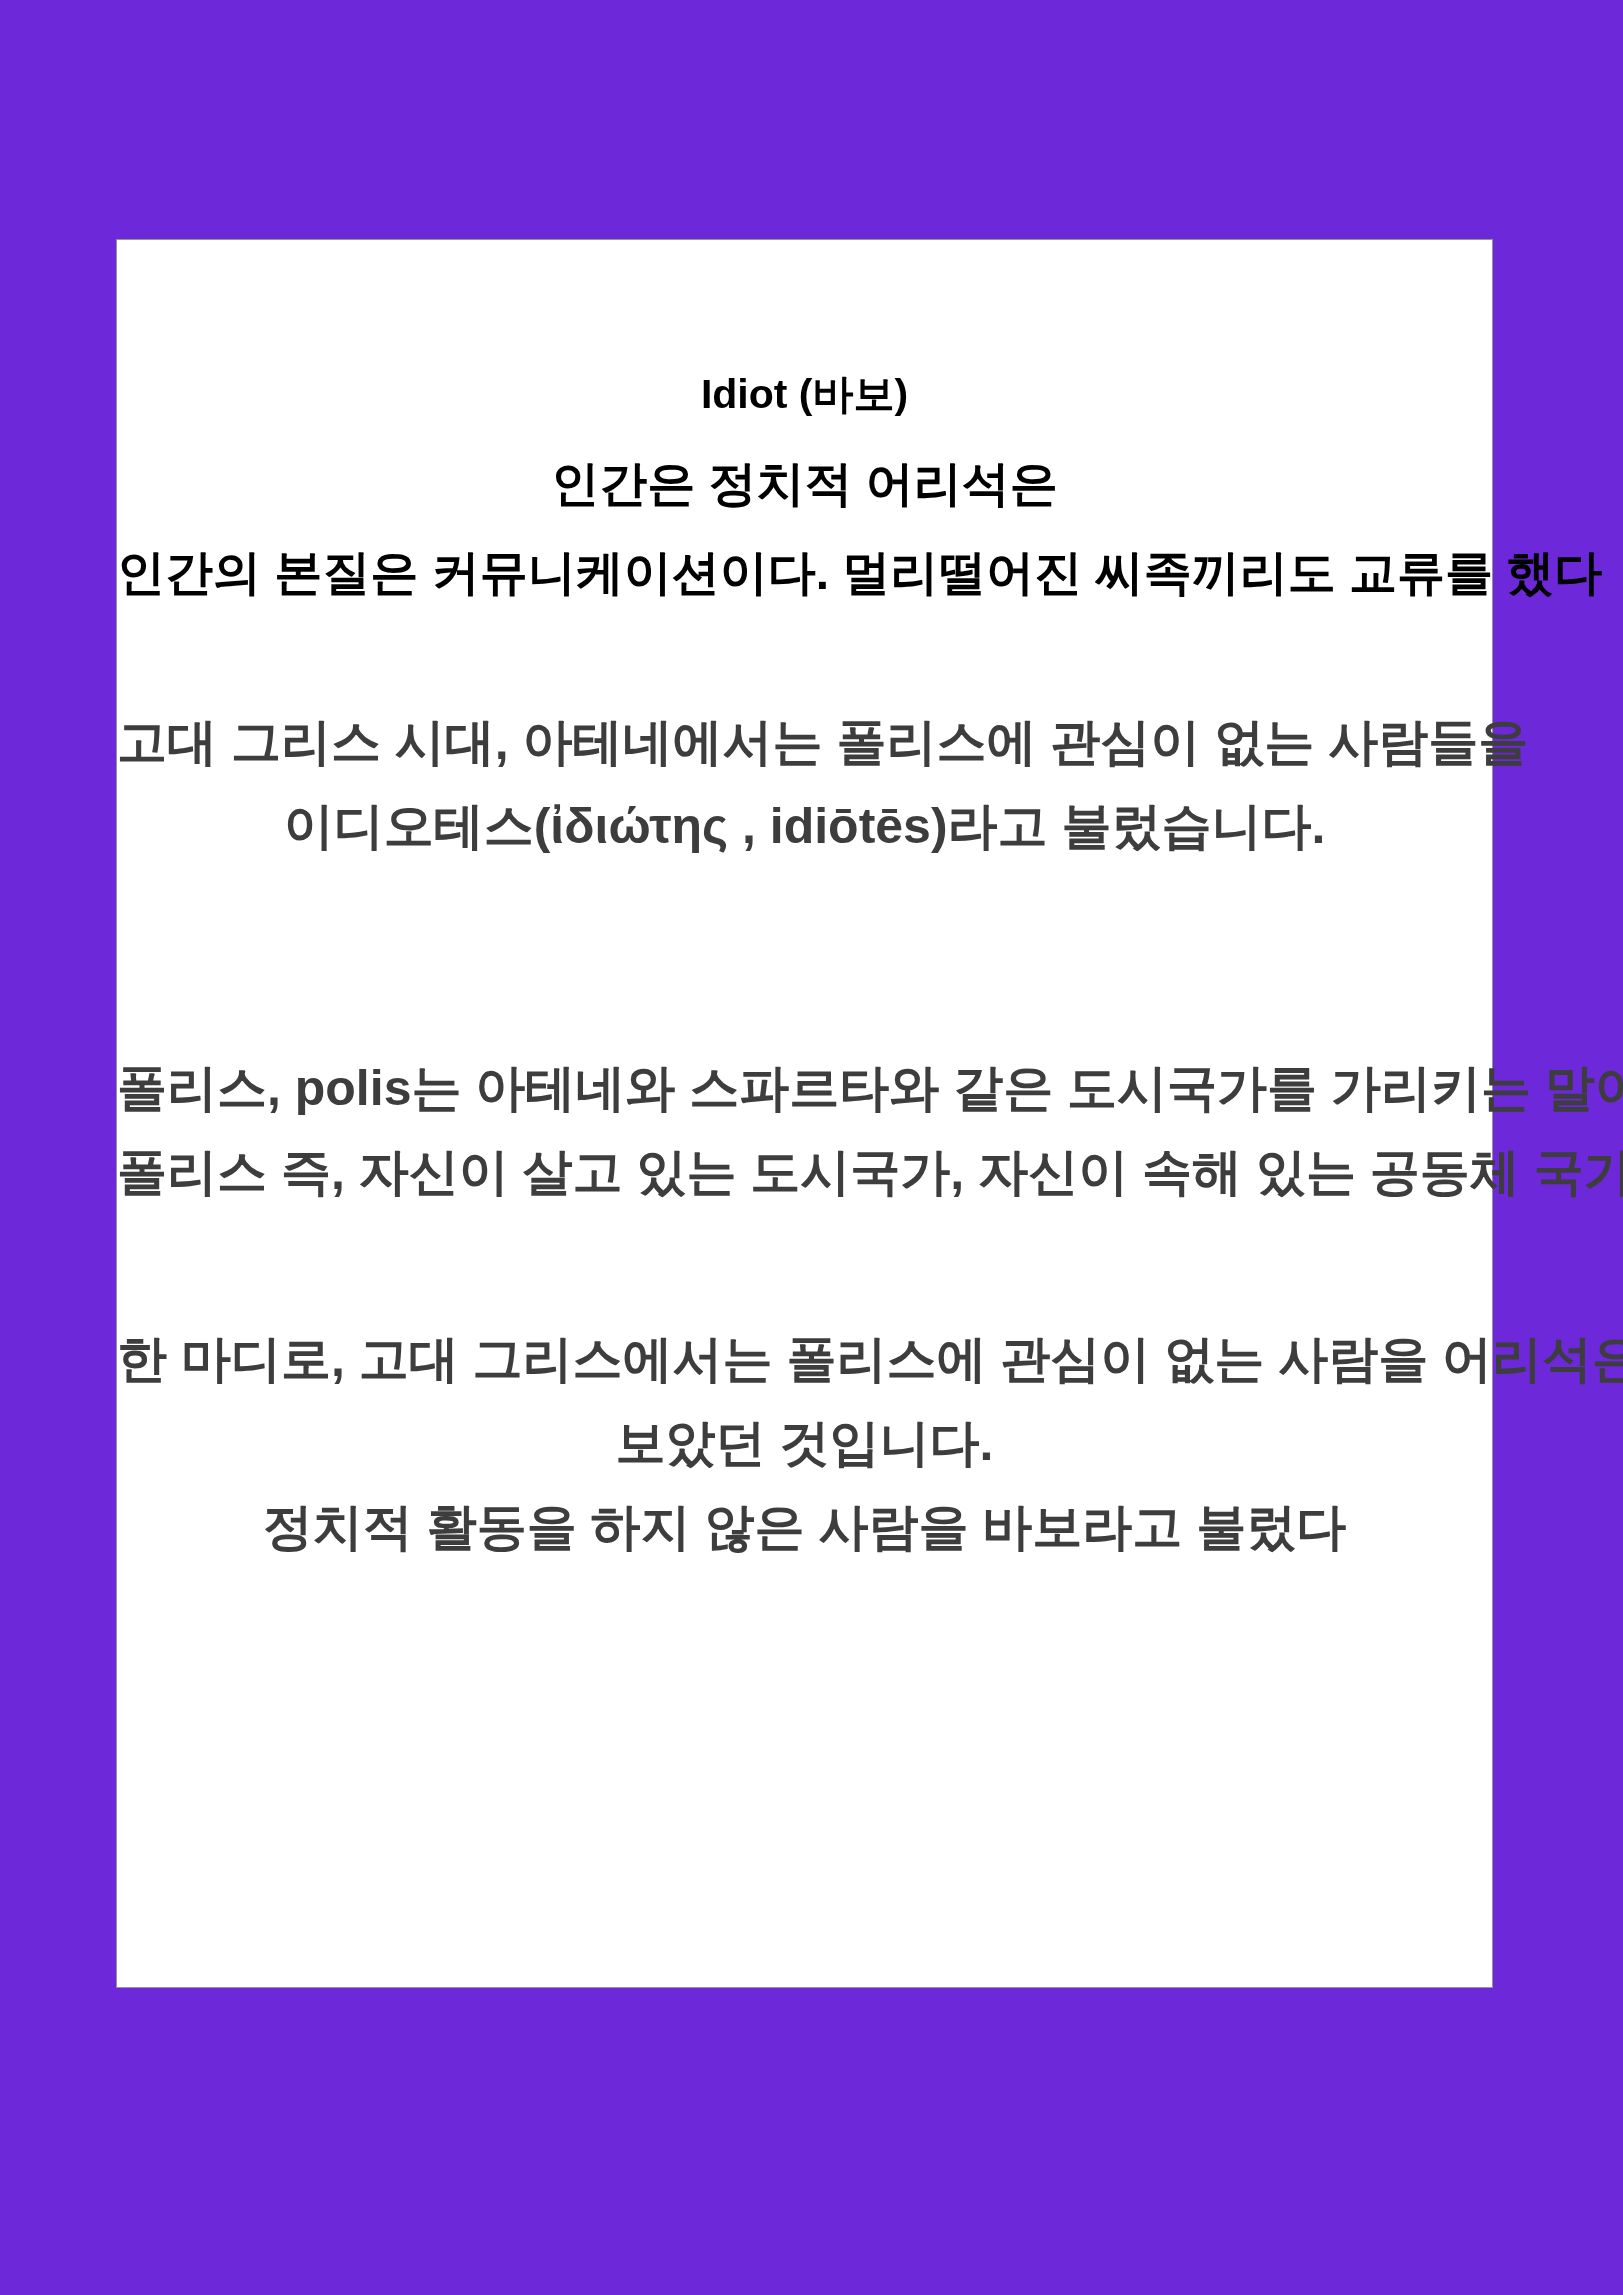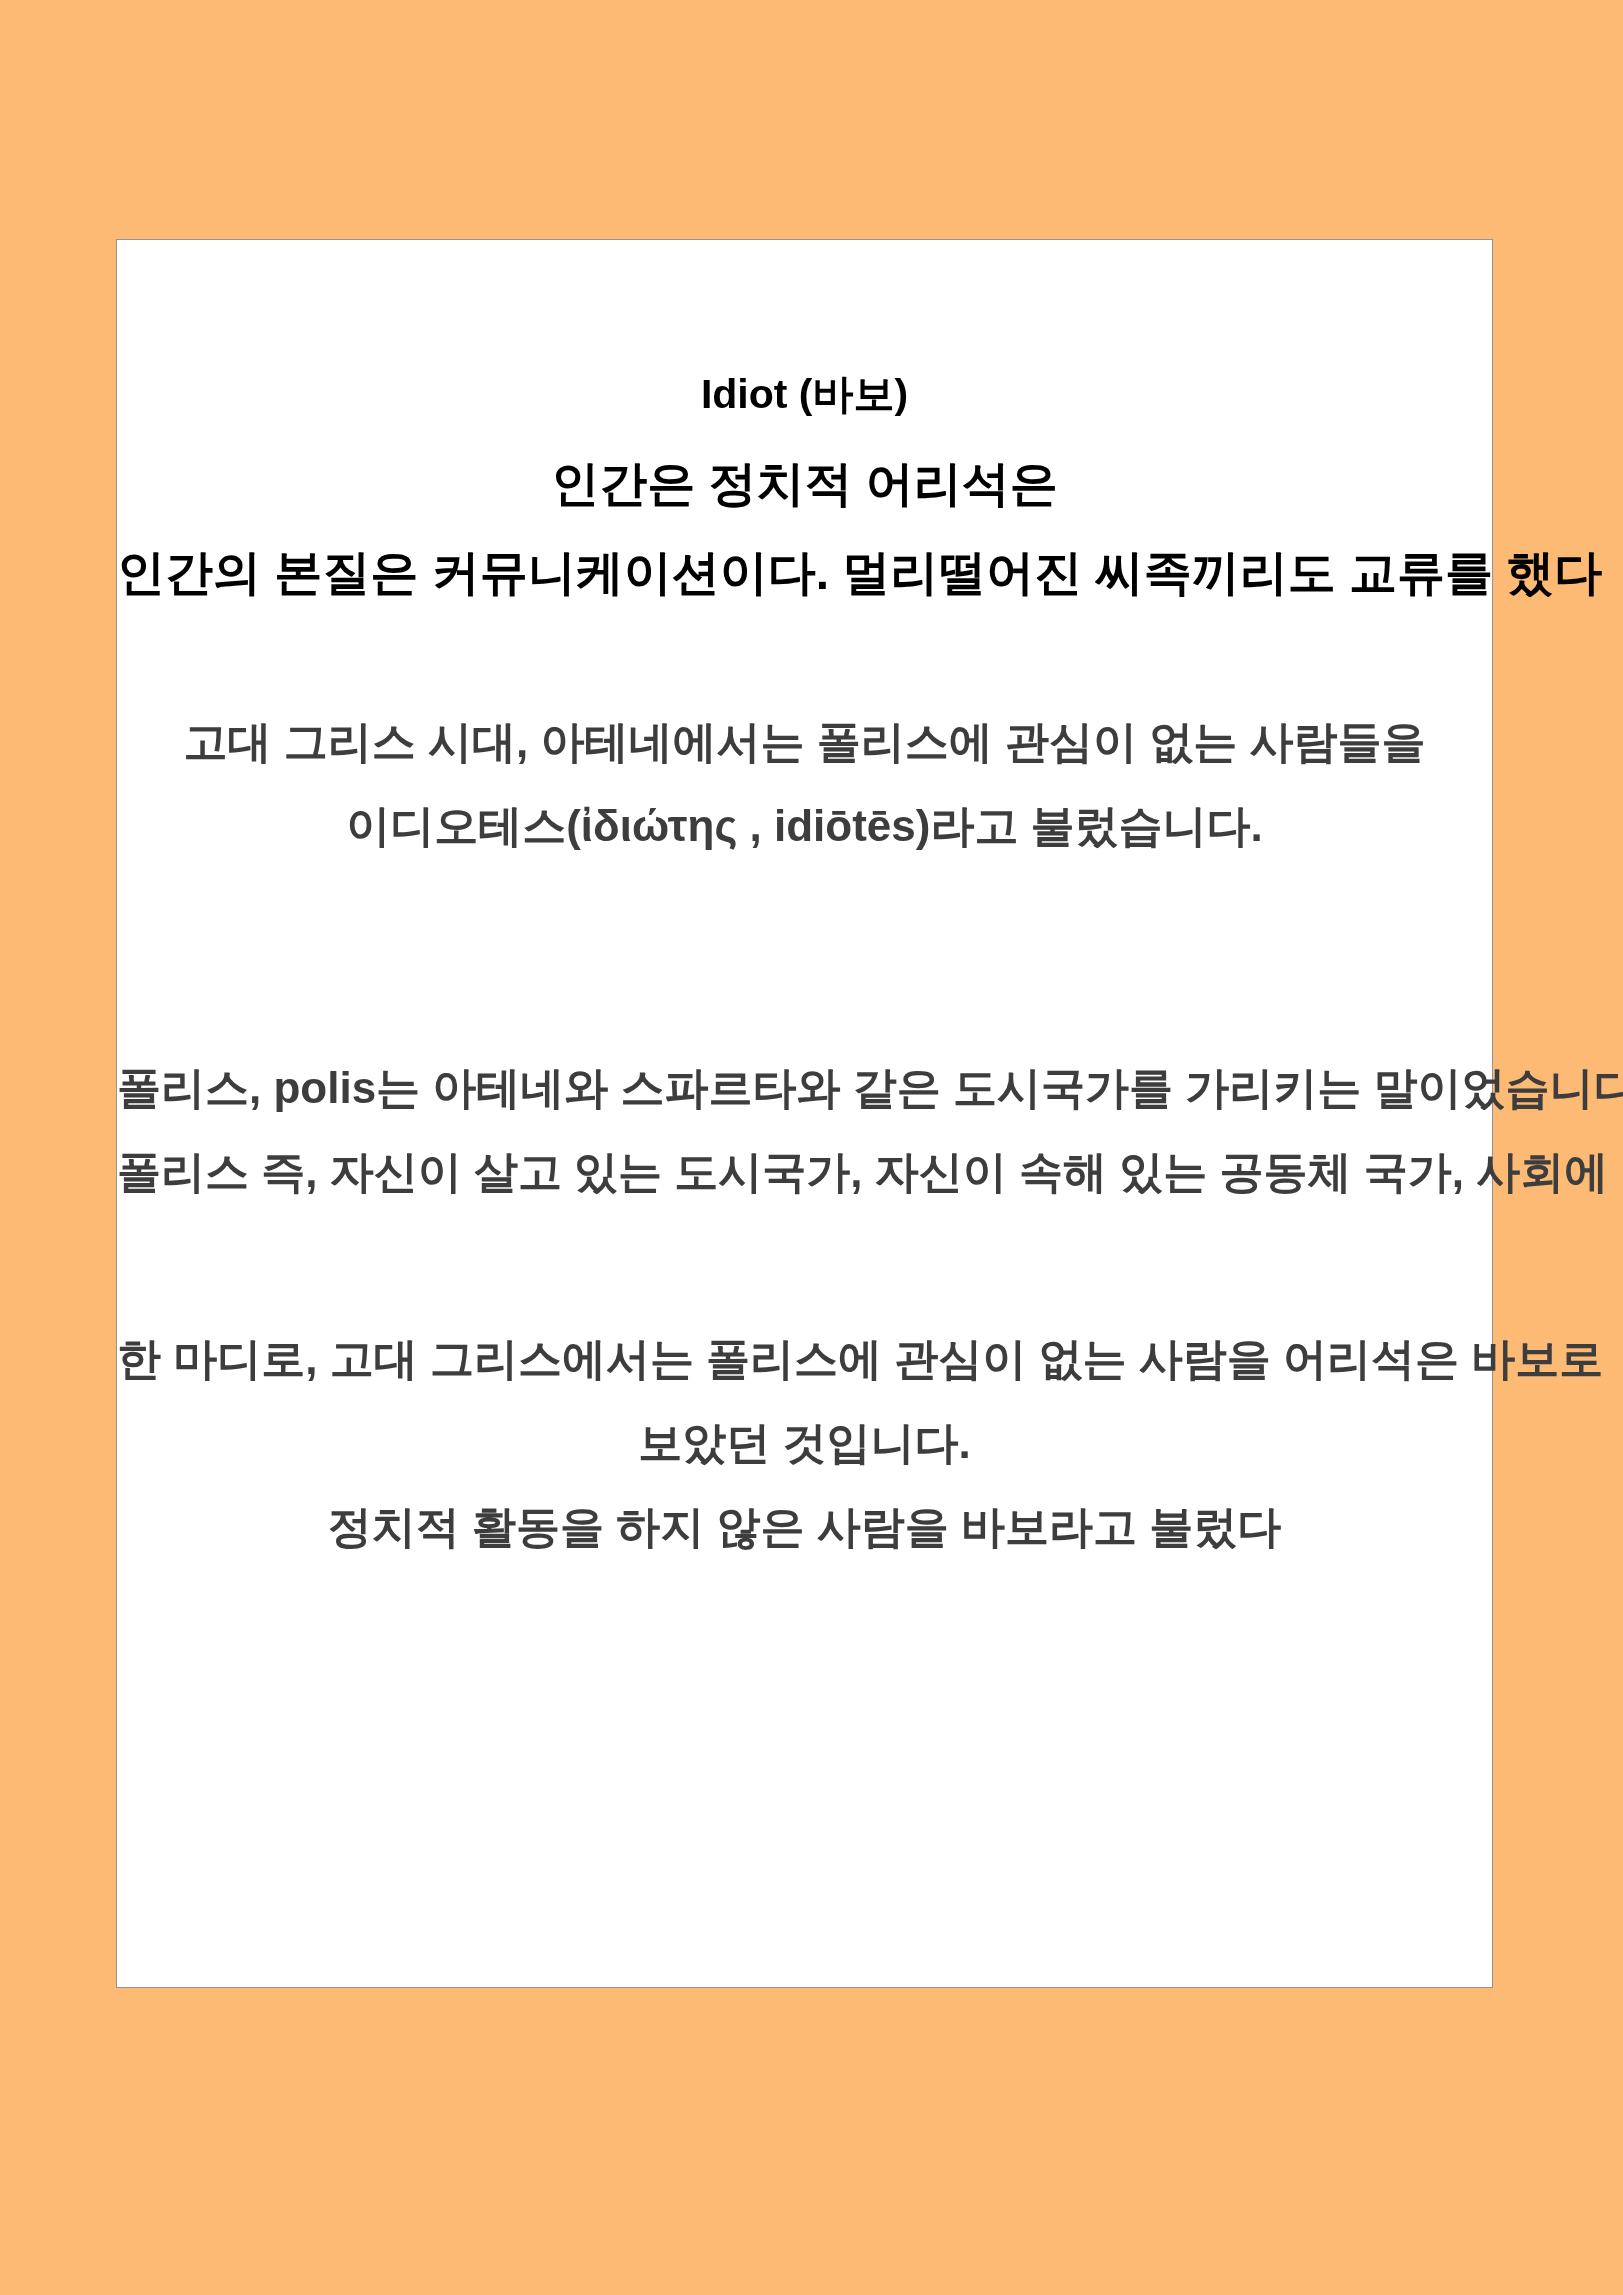--- a/index.html
+++ b/index.html
@@ -4,21 +4,21 @@
 <style>
   html, body {
     margin: 0;
     padding: 0;
     background: #ffffff;
   }
   .page {
     position: relative;
     width: 1623px;
     height: 2295px;
-    background: #fdba74;
+    background: #6d28d9;
     font-family: "Liberation Sans", "DejaVu Sans", sans-serif;
     overflow: hidden;
   }
   .content-box {
     position: absolute;
     left: 116px;
     top: 239px;
     width: 1377px;
     height: 1749px;
     border: 1.6px solid #949494;
@@ -34,21 +34,21 @@
     margin-top: 110px;
     font-size: 48px;
     line-height: 89px;
     color: #000000;
   }
   .para-intro .title-line {
     font-size: 41px;
   }
   .para-gray {
     color: #3d3d3d;
-    font-size: 44px;
+    font-size: 50px;
     line-height: 84px;
   }
   .para-origin   { margin-top: 83px; }
   .para-polis    { margin-top: 178px; }
   .para-summary  { margin-top: 103px; }
   .text-line {
     white-space: nowrap;
   }
 </style>
 </head>

